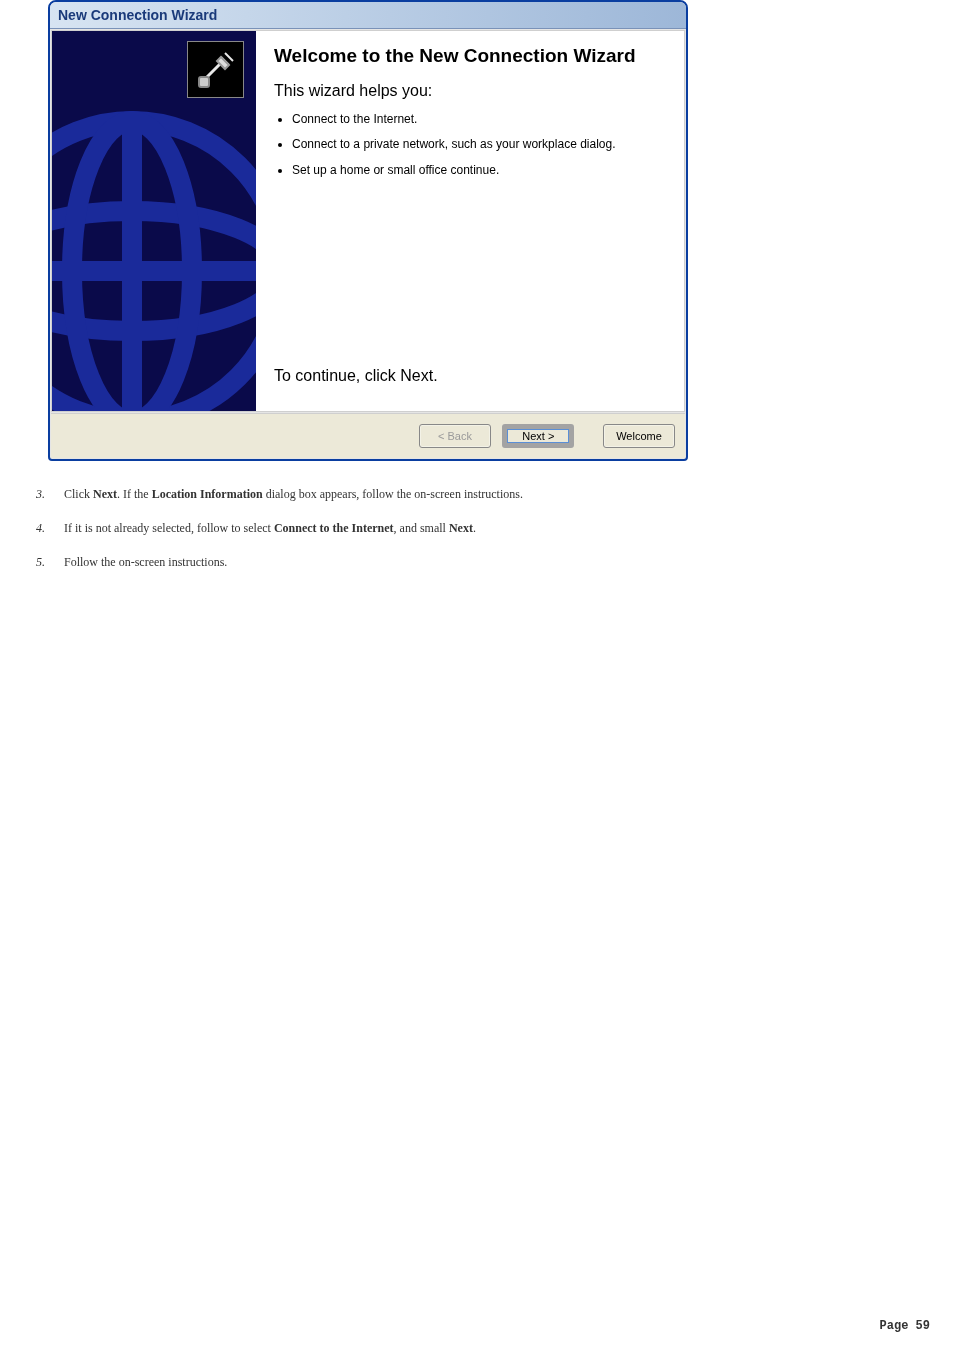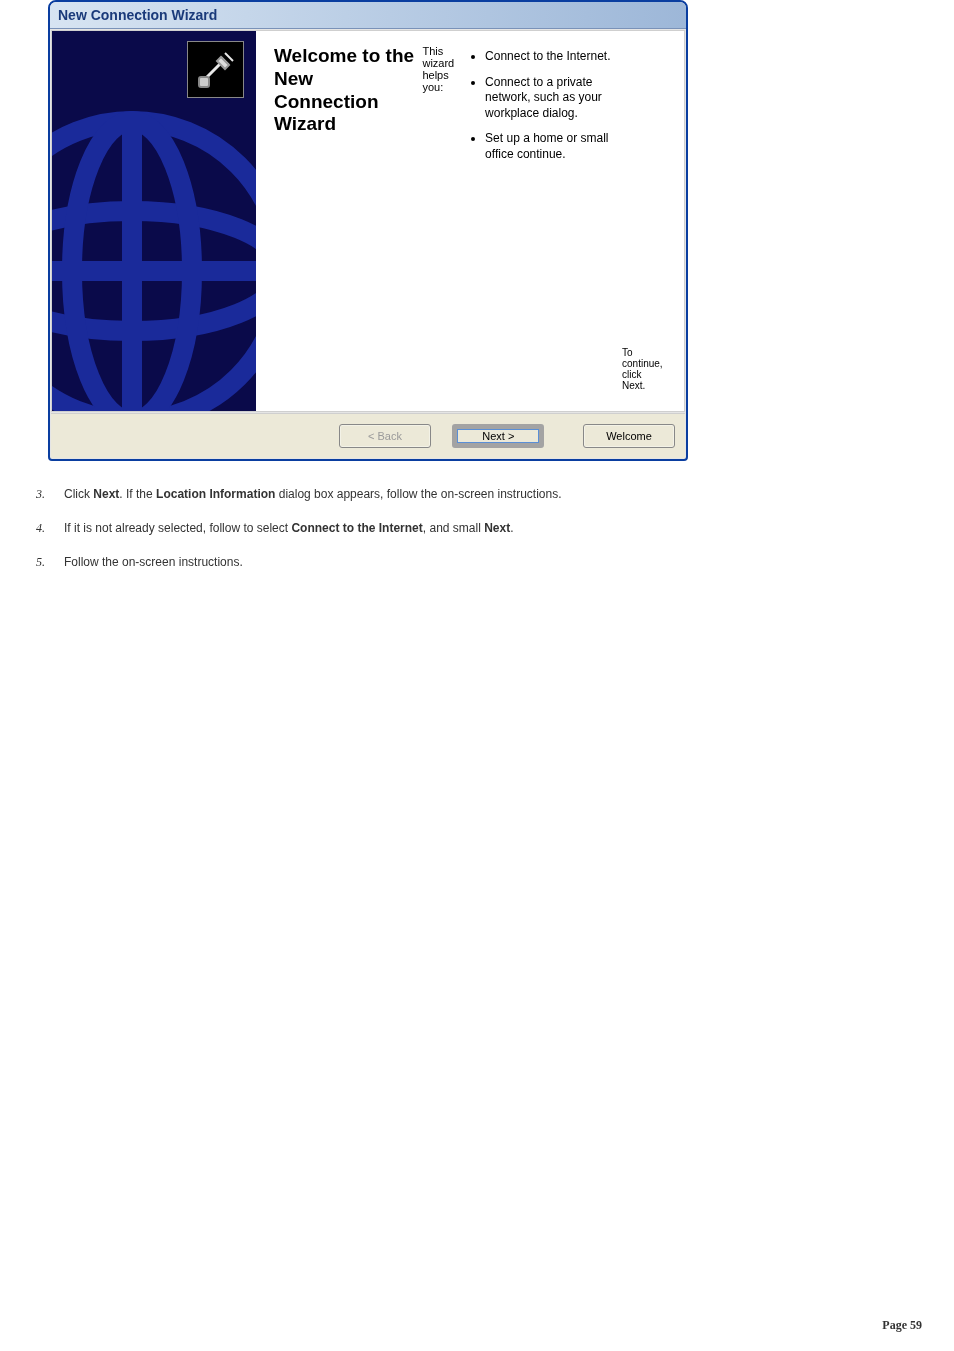--- a/index.html
+++ b/index.html
@@ -68,85 +68,85 @@
     align-items: center;
     justify-content: center;
   }
   .content {
     padding: 14px 20px 10px 18px;
     font-family: Tahoma, sans-serif;
     color: #000;
     font-size: 12px;
     flex: 1;
     display: flex;
-    flex-direction: row;
+    flex-direction: column;
   }
   .content h1 {
     font-family: Verdana, Tahoma, sans-serif;
     font-size: 19px;
     font-weight: bold;
     color: #000;
     margin: 0 0 14px 0;
     line-height: 1.2;
   }
   .content p.intro {
-    margin: 0 0 20px 0;
-    font-size: 11px;
+    margin: 0 0 8px 0;
+    font-size: 16px;
   }
   .content ul {
     margin: 4px 0 10px 0;
     padding-left: 18px;
   }
   .content ul li {
     margin-bottom: 10px;
     line-height: 1.3;
     padding-right: 10px;
   }
   .spacer { flex: 1; }
   .continue {
     margin-top: auto;
-    font-size: 10px;
+    font-size: 16px;
   }
   .button-row {
     background: #ece9d8;
     padding: 10px 10px 10px 10px;
     text-align: right;
     border-top: 1px solid #cfcfcf;
     margin: 0 1px 1px 1px;
   }
   .button-row button {
-    width: 92px;
+    width: 72px;
     height: 24px;
     font-family: Tahoma, sans-serif;
     font-size: 11px;
     background: #ece9d8;
     border: 1px solid #888;
     border-radius: 3px;
-    margin-left: 18px;
+    margin-left: 8px;
     cursor: pointer;
     box-shadow: 0 0 0 1px rgba(255,255,255,0.4) inset;
   }
   .button-row button.disabled {
     color: #9a9a9a;
     cursor: default;
   }
   .button-row button.default {
     border: 5px solid #a3a3a3;
     box-shadow: 0 0 0 1px #5a8fd6 inset;
   }
   .button-row .gap {
     display: inline-block;
     width: 14px;
   }
 
   
   ol.steps {
     margin: 24px 0 0 0;
     padding-left: 40px;
-    font-family: Liberation Sans, sans-serif;
+    font-family: Liberation Serif, serif;
     font-size: 12px;
     color: #333;
     list-style: none;
     counter-reset: step 2;
   }
   ol.steps > li {
     counter-increment: step;
     margin-bottom: 16px;
     line-height: 1.5;
     position: relative;
@@ -159,23 +159,23 @@
     top: 0;
     font-family: Georgia, 'Times New Roman', serif;
     font-size: 12px;
     font-style: italic;
     color: #333;
   }
   ol.steps b { font-weight: bold; }
 
   .page-number {
     position: absolute;
-    right: 32px;
+    right: 24px;
     bottom: 18px;
-    font-family: Liberation Serif, serif;
+    font-family: Liberation Mono, monospace;
     font-size: 12px;
     font-weight: bold;
     color: #333;
   }
 </style>
 </head>
 <body>
 
 <div class="page">
   <div class="dialog">

